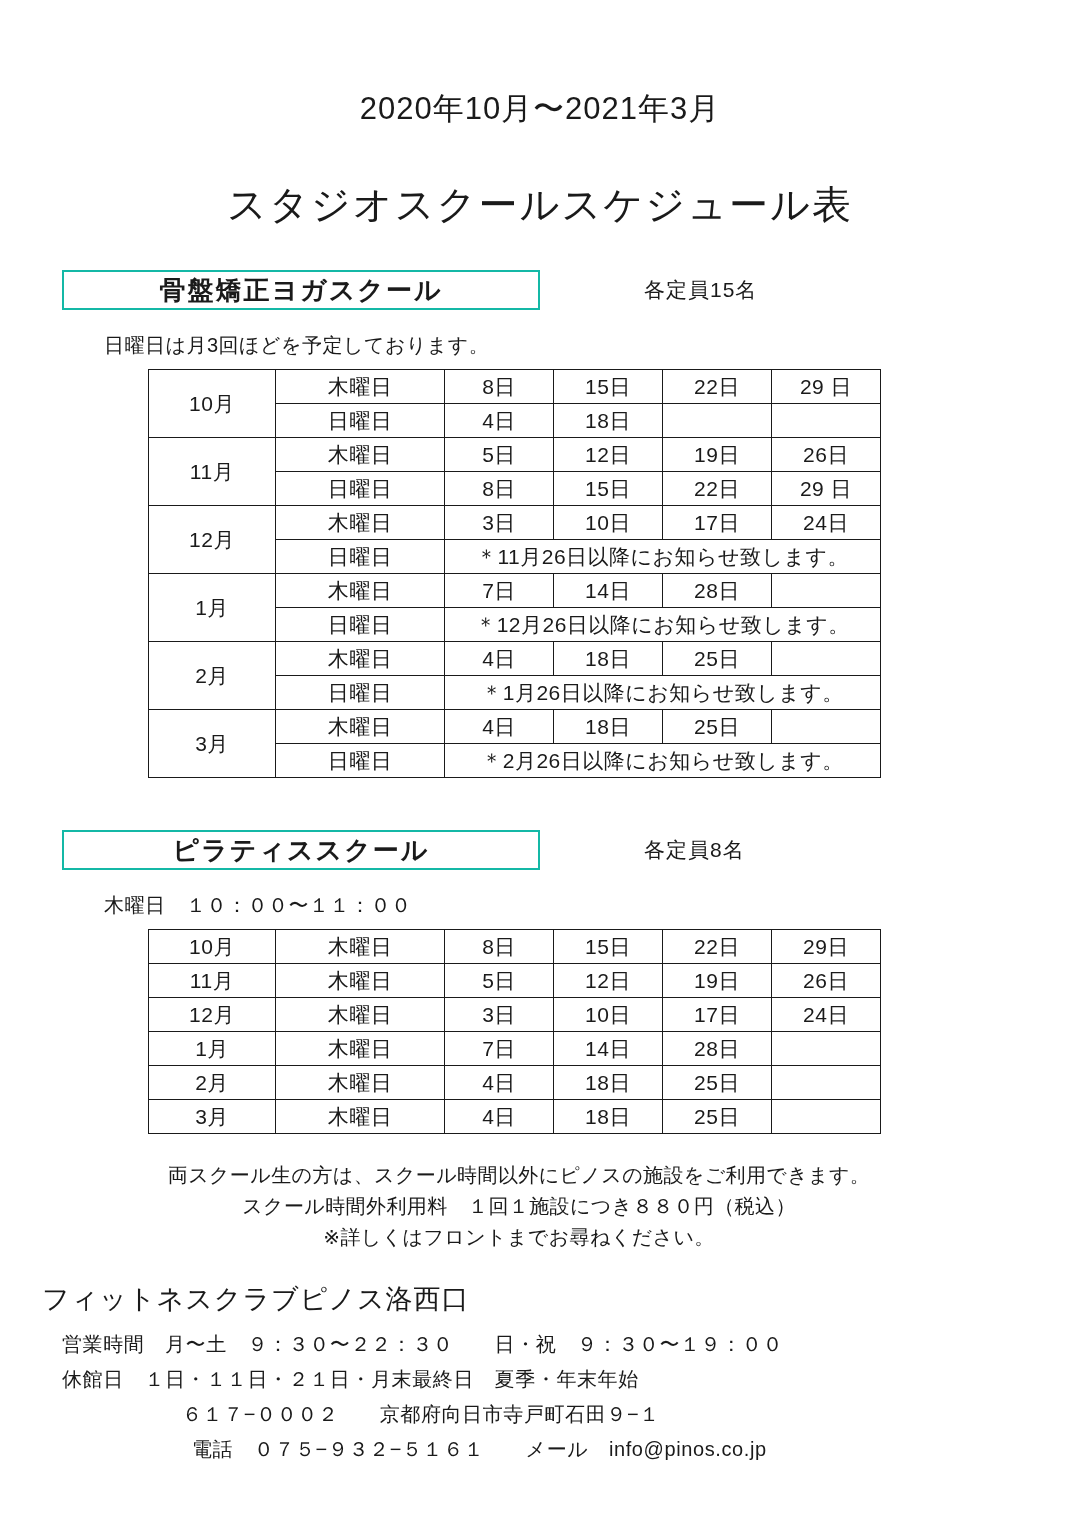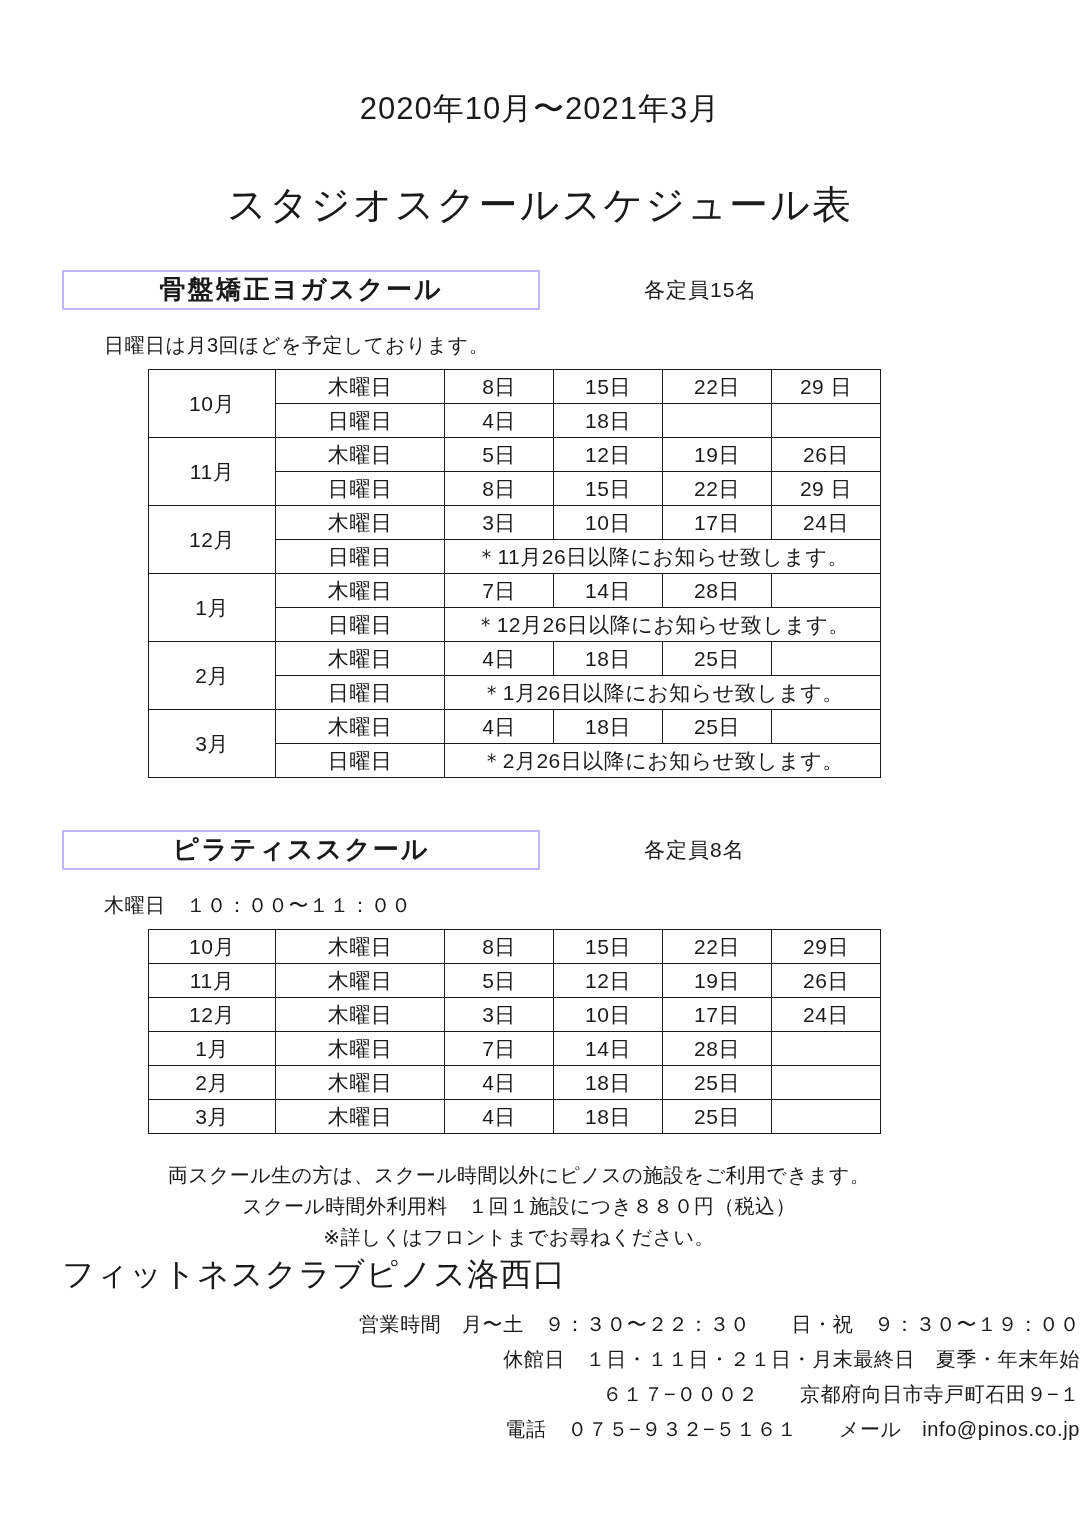--- a/index.html
+++ b/index.html
@@ -38,25 +38,25 @@
   }
 
   
   .section-head {
     display: flex;
     align-items: center;
     margin-top: 38px;
     padding-left: 62px;
   }
   .banner {
-    border: 2px solid #c4b5fd;
+    border: 2px solid #14b8a6;
     width: 478px;
     height: 40px;
     display: flex;
-    align-items: flex-start;
+    align-items: flex-end;
     justify-content: center;
     box-sizing: border-box;
   }
   .banner span {
     font-size: 26px;
     font-weight: 700;
     letter-spacing: 2px;
   }
   .capacity {
     font-size: 21px;
@@ -105,31 +105,31 @@
   
   .foot-lines {
     margin-top: 26px;
     text-align: center;
     font-size: 20px;
     line-height: 1.55;
     letter-spacing: 0.4px;
     padding-right: 42px;
   }
   .club-name {
-    font-size: 32px;
+    font-size: 27px;
     letter-spacing: 1px;
-    padding-left: 62px;
+    padding-left: 42px;
+    margin-top: 28px;
   }
   .info {
     font-size: 20px;
     letter-spacing: 0.6px;
     line-height: 1.75;
     padding-left: 62px;
     margin-top: 10px;
-    text-align: right;
   }
   .info .indent1 { padding-left: 120px; display: block; }
   .info .indent2 { padding-left: 130px; display: block; }
 </style>
 </head>
 <body>
 
 <div class="page">
 
   <div class="doc-period">2020年10月〜2021年3月</div>

